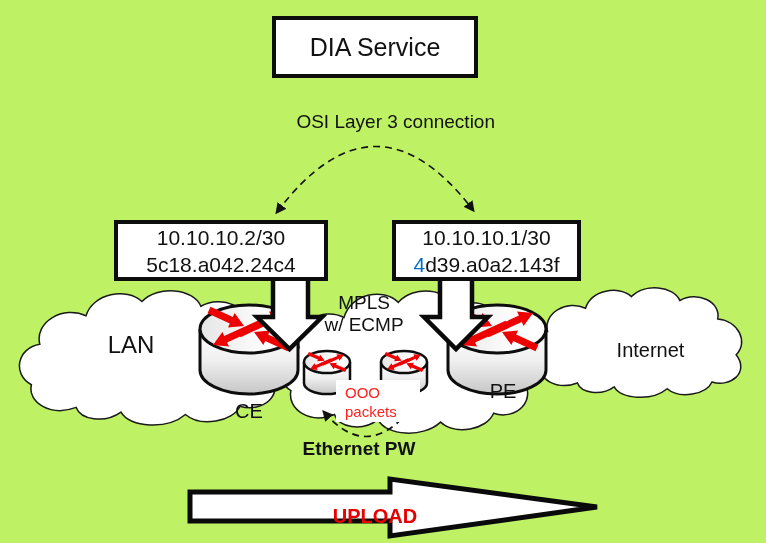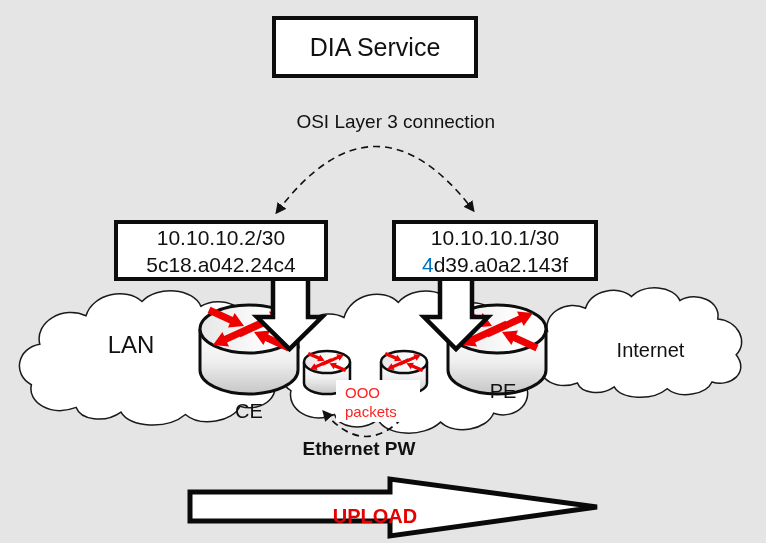--- a/index.html
+++ b/index.html
@@ -1,34 +1,34 @@
 <!DOCTYPE html>
 <html style="--highlight_blue: #0070C0; --alert_red: #ff2222; --upload_red: #e60000; --router_red: #ee0000; --ink: #111111;"><head>
 <meta charset="utf-8">
 <style>
   html,body{margin:0;padding:0;background:#fff;}
   .stage{
-    position:relative;width:766px;height:543px;background:#e5e5e5;overflow:hidden;
+    position:relative;width:766px;height:543px;background:#bef264;overflow:hidden;
     font-family:"Liberation Sans",sans-serif;color:#111;
   }
   .stage svg{position:absolute;left:0;top:0;}
   .lbl{position:absolute;text-align:center;white-space:nowrap;}
   .titlebox{
     position:absolute;left:272px;top:16px;width:206px;height:62px;
     border:4px solid #0d0d0d;box-sizing:border-box;background:#fff;
     display:flex;align-items:center;justify-content:center;
     font-size:25px;
   }
   .addrbox{
     position:absolute;top:220px;height:61px;border:4px solid #0d0d0d;box-sizing:border-box;
     background:#fff;display:flex;flex-direction:column;align-items:center;justify-content:center;
     font-size:21px;line-height:27px;
   }
   .addrbox.left{left:114px;width:214px;}
-  .addrbox.right{left:392px;width:206px;}
+  .addrbox.right{left:392px;width:189px;}
   .osi{left:255px;top:111px;width:240px;font-size:19px;text-align:right;}
   .lan{left:86px;top:331px;width:90px;font-size:24px;}
   .internet{left:593px;top:339px;width:115px;font-size:20px;}
   .mpls{left:304px;top:292px;width:120px;font-size:19px;line-height:22px;}
   .celbl{left:224px;top:400px;width:50px;font-size:20px;}
   .pelbl{left:478px;top:380px;width:50px;font-size:20px;}
   .ooo{
     position:absolute;left:336px;top:380px;width:84px;height:42px;background:#fff;
     color:var(--alert_red,#ff2222);font-size:15px;line-height:19px;
     text-align:left;padding:3px 0 0 9px;box-sizing:border-box;
@@ -118,20 +118,24 @@
   </div>
 
   <div class="addrbox right">
     <div>10.10.10.1/30</div>
     <div><span class="blue">4</span><span>d39.a0a2.143f</span></div>
   </div>
 
   <div class="lbl lan">LAN</div>
   <div class="lbl internet">Internet</div>
 
+  <div class="lbl mpls">
+    <div>MPLS</div>
+    <div>w/ ECMP</div>
+  </div>
 
   <div class="lbl celbl">CE</div>
   <div class="lbl pelbl">PE</div>
 
   <div class="ooo">
     <div>OOO</div>
     <div>packets</div>
   </div>
 
   <div class="lbl pw">Ethernet PW</div>

